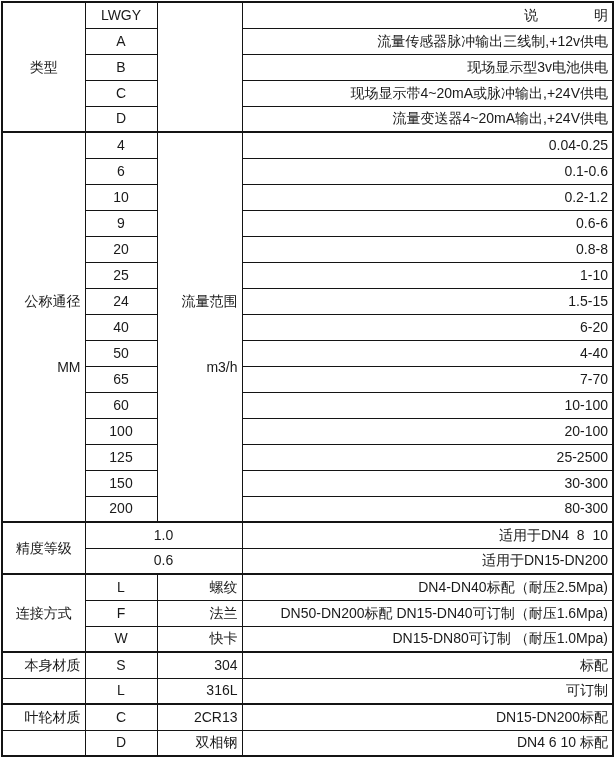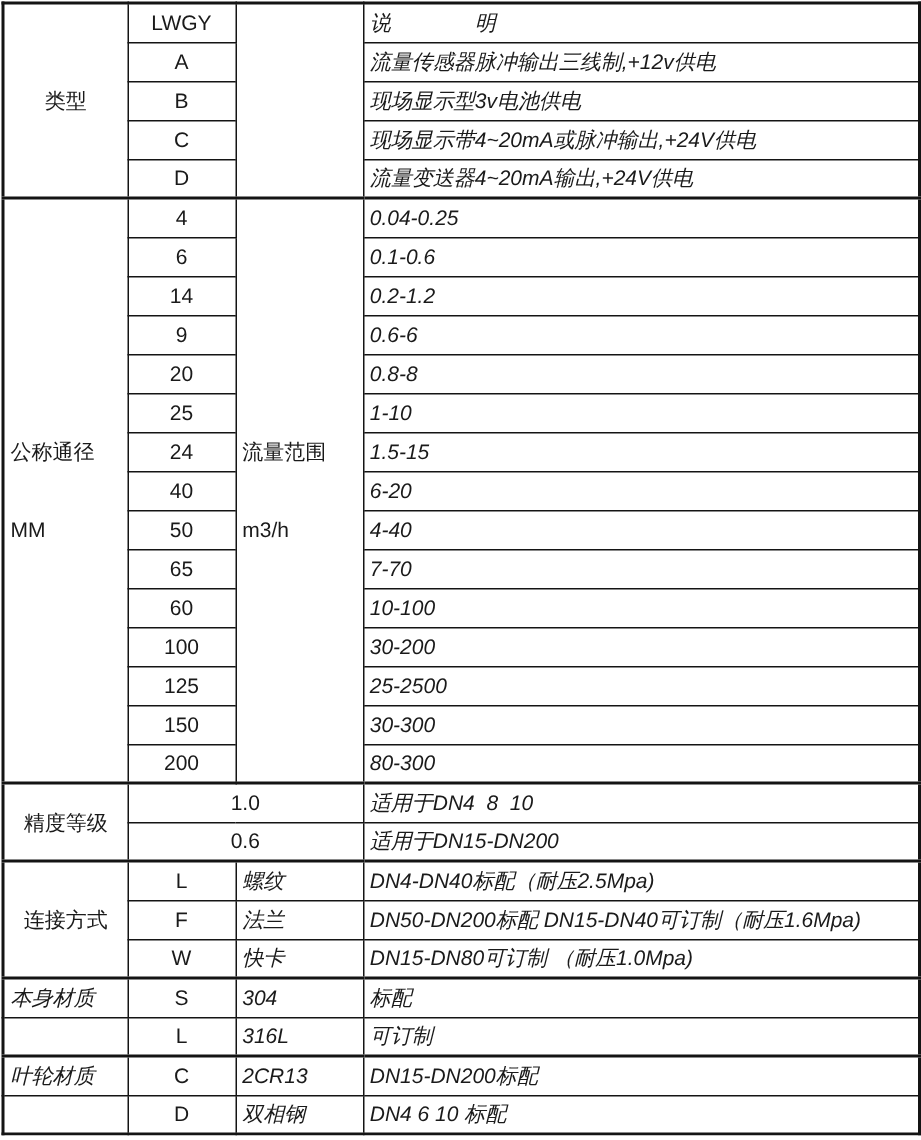--- a/index.html
+++ b/index.html
@@ -17,23 +17,23 @@
     height: 26px;
     padding: 1px 4px;
     font-size: 14px;
     color: #1a1a1a;
     vertical-align: middle;
     white-space: pre-wrap;
     overflow: hidden;
     line-height: 17px;
   }
   td.c { text-align: center; }
-  td.l { text-align: left; font-style: italic; }
+  td.l { text-align: right; }
   tr.sec td { border-top-width: 2px; }
-  .twoline div { text-align: left; line-height: 18px; }
+  .twoline div { text-align: right; line-height: 18px; margin-top: 14px; }
 </style>
 </head>
 <body>
 
 <table class="spec">
   <colgroup>
     <col style="width:83px">
       <col style="width:72px">
       <col style="width:85px">
       <col style="width:371px">
@@ -73,21 +73,21 @@
         <div>流量范围</div>
         <div>m3/h</div>
       </td>
       <td class="l">0.04-0.25</td>
     </tr>
     <tr>
         <td class="c">6</td>
         <td class="l">0.1-0.6</td>
       </tr>
     <tr>
-        <td class="c">14</td>
+        <td class="c">10</td>
         <td class="l">0.2-1.2</td>
       </tr>
     <tr>
         <td class="c">9</td>
         <td class="l">0.6-6</td>
       </tr>
     <tr>
         <td class="c">20</td>
         <td class="l">0.8-8</td>
       </tr>
@@ -110,21 +110,21 @@
     <tr>
         <td class="c">65</td>
         <td class="l">7-70</td>
       </tr>
     <tr>
         <td class="c">60</td>
         <td class="l">10-100</td>
       </tr>
     <tr>
         <td class="c">100</td>
-        <td class="l">30-200</td>
+        <td class="l">20-100</td>
       </tr>
     <tr>
         <td class="c">125</td>
         <td class="l">25-2500</td>
       </tr>
     <tr>
         <td class="c">150</td>
         <td class="l">30-300</td>
       </tr>
     <tr>

